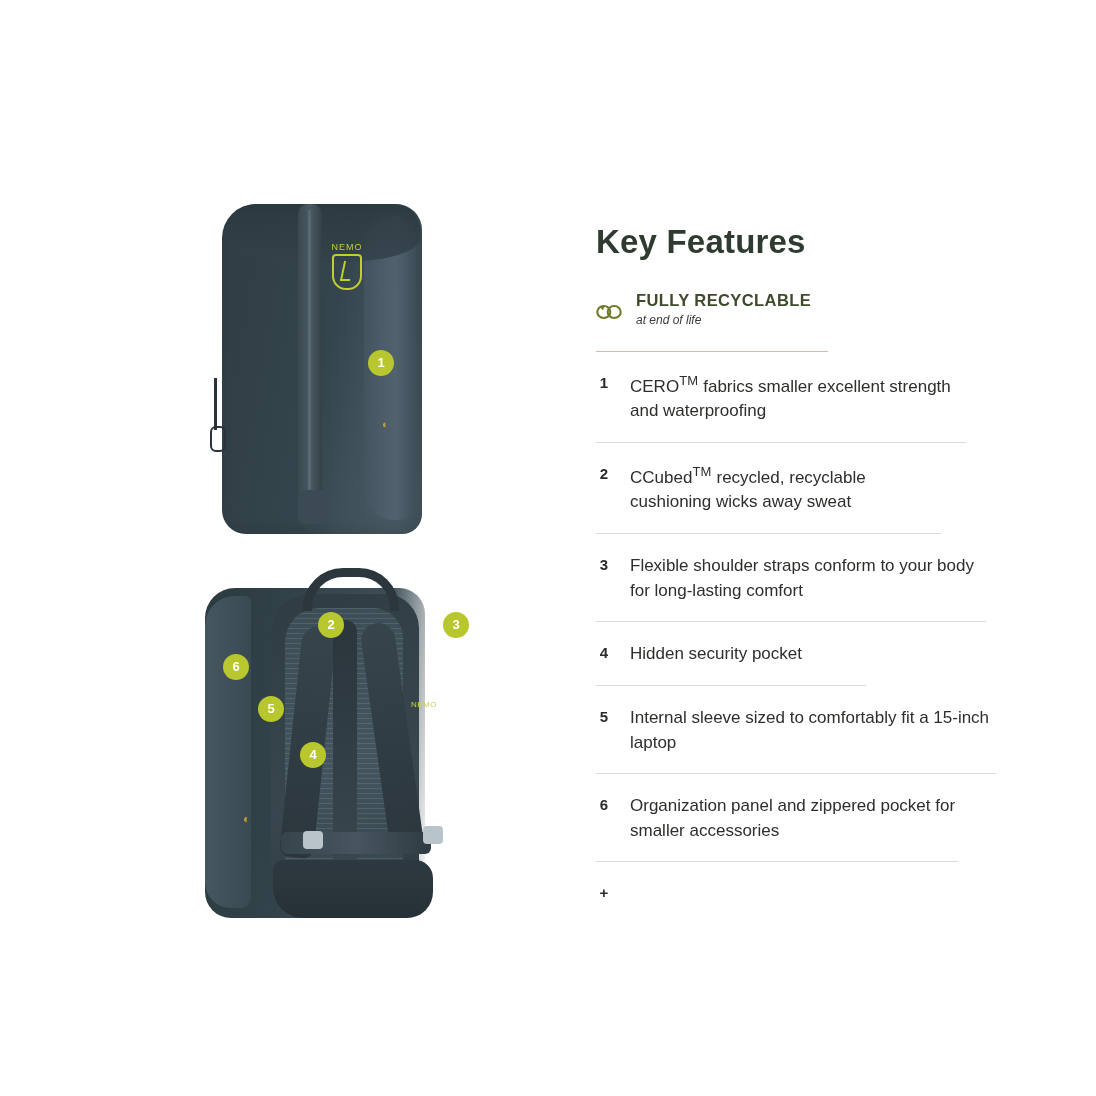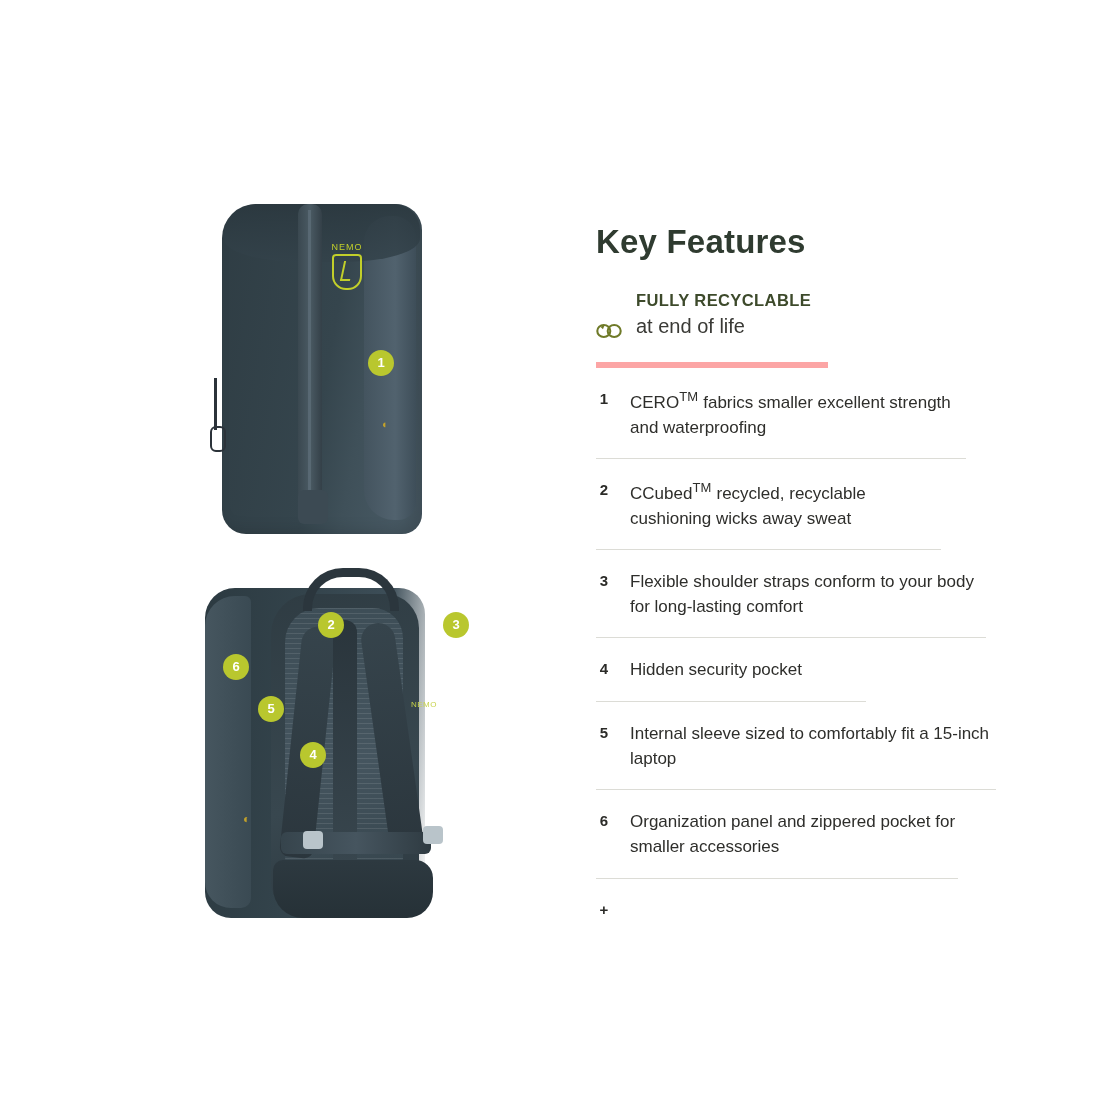--- a/index.html
+++ b/index.html
@@ -296,44 +296,45 @@
   }
   .features h1 {
     margin: 0 0 28px 0;
     font-size: 33px;
     font-weight: bold;
     color: #2f3b30;
     letter-spacing: .2px;
   }
   .recyclable-row {
     display: flex;
-    align-items: flex-end;
+    align-items: center;
     gap: 14px;
     padding-bottom: 22px;
-    border-bottom: 6px solid #fca5a5;
+    border-bottom: 1px solid #fca5a5;
     width: 232px;
   }
   .recyclable-icon {
     width: 26px;
     height: 18px;
     margin-top: 6px;
     flex: 0 0 26px;
   }
   .recyclable-title {
     font-size: 16.5px;
     font-weight: bold;
     letter-spacing: .4px;
     color: #3d4a2b;
     line-height: 1.35;
   }
   .recyclable-sub {
-    font-size: 20px;
+    font-size: 12px;
     color: #3a3a36;
     line-height: 1.4;
     margin-top: 1px;
+    font-style: italic;
   }
   .feat {
     display: flex;
     align-items: flex-start;
     gap: 18px;
     padding: 20px 0 18px 0;
     border-bottom: 1px solid #dcdcd6;
   }
   .feat:last-child { border-bottom: none; }
   .feat .num {

